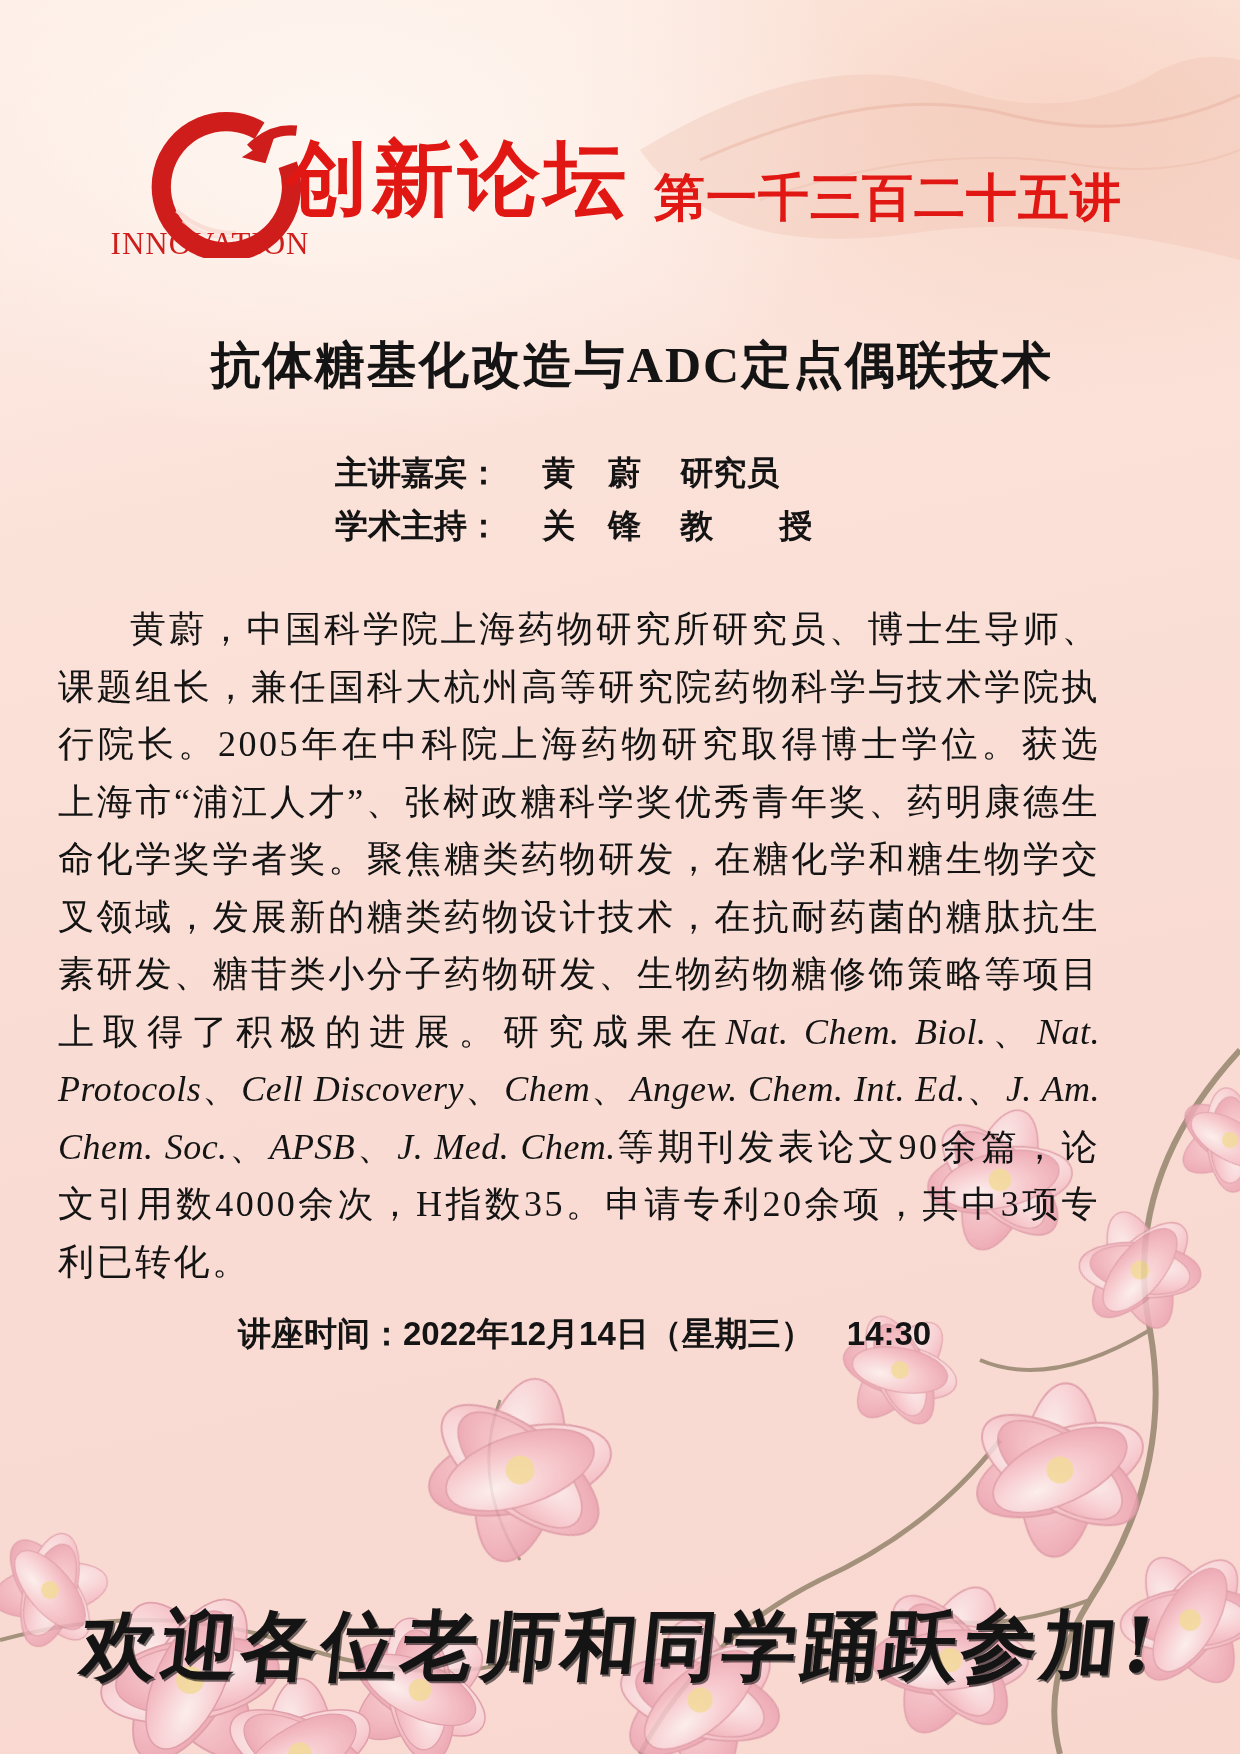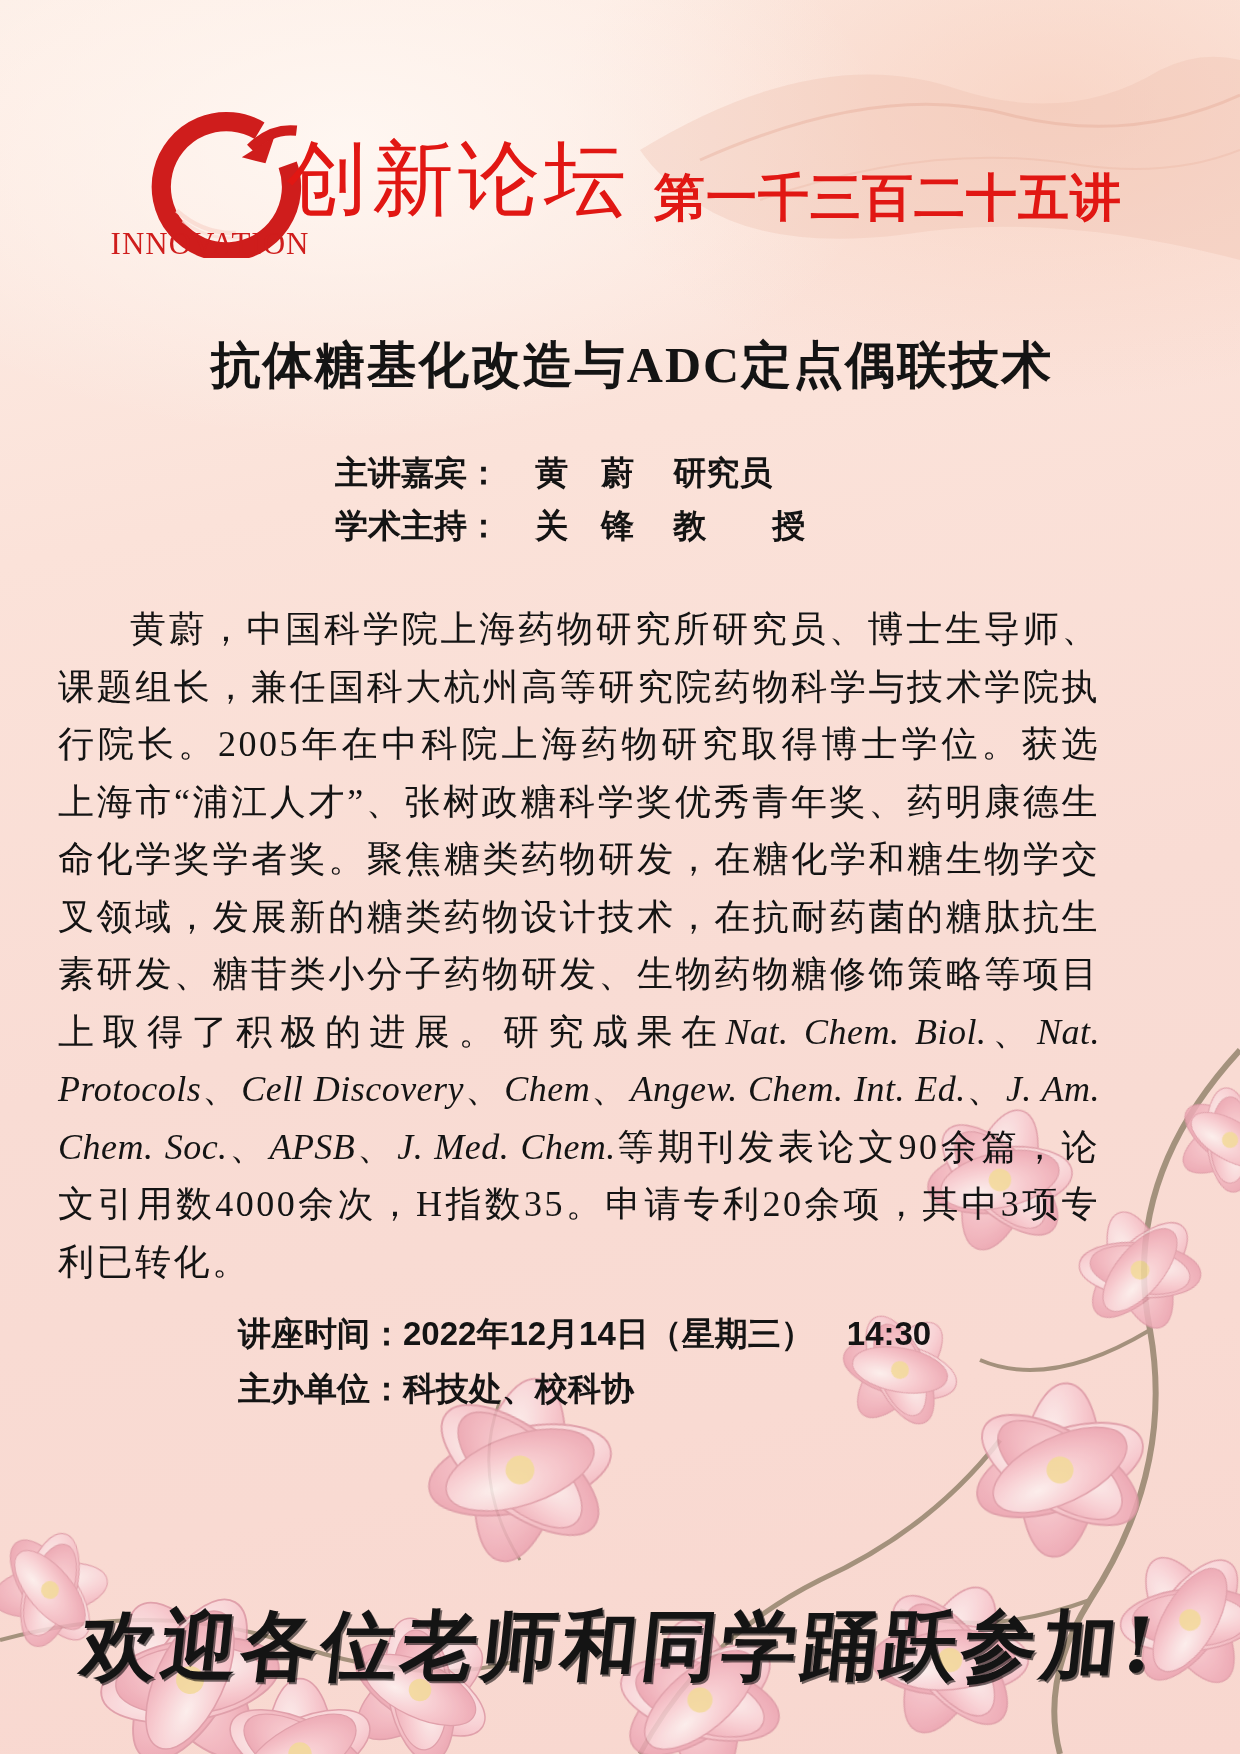--- a/index.html
+++ b/index.html
@@ -12,34 +12,34 @@
       linear-gradient(168deg,#fdeee6 0%,#fbe2d9 28%,#f9dcd4 55%,#f9dad2 78%,#f8d7cf 100%);
     color:#141414;
   }
   .deco{position:absolute;left:0;top:0;z-index:0;}
   .content{position:absolute;left:0;top:0;width:100%;height:100%;z-index:1;}
 
   .logo{position:absolute;left:138px;top:110px;width:178px;height:148px;}
   .innovation{position:absolute;left:100px;top:226px;width:220px;text-align:center;
     font-family:"Liberation Serif","DejaVu Serif",serif;font-size:31px;color:#cf1d1c;letter-spacing:1px;}
   .forum-title{position:absolute;left:286px;top:138px;
-    font-family:"Liberation Sans","DejaVu Sans",sans-serif;font-weight:400;
+    font-family:"Liberation Sans","DejaVu Sans",sans-serif;font-weight:700;
     font-size:82px;color:#e11713;letter-spacing:4px;line-height:1;}
   .lecture-no{position:absolute;left:654px;top:172px;
     font-family:"Liberation Sans","DejaVu Sans",sans-serif;font-weight:900;
     font-size:51px;color:#e11713;letter-spacing:1px;line-height:1;text-align:center;}
 
   .main-title{position:absolute;left:12px;top:332px;width:100%;text-align:center;
     font-weight:bold;font-size:50px;letter-spacing:2px;}
 
   .speakers{position:absolute;left:335px;top:446px;
     font-family:"Liberation Sans","DejaVu Sans",sans-serif;font-weight:bold;
     font-size:33px;line-height:53px;}
   .speakers .row span{display:inline-block;}
-  .sp-name{margin-left:26px;text-align:right;}
+  .sp-name{margin-left:33px;text-align:right;}
   .sp-title{margin-left:30px;}
 
   .bio{position:absolute;left:58px;top:601px;width:1042px;
     font-size:36px;line-height:57.5px;letter-spacing:2.5px;
     text-align:justify;text-indent:2em;margin:0;}
   .bio .it{font-style:italic;letter-spacing:0.5px;}
 
   .details{position:absolute;left:238px;top:1306px;
     font-family:"Liberation Sans","DejaVu Sans",sans-serif;font-weight:bold;
     font-size:33px;line-height:55px;}
@@ -130,21 +130,18 @@
         <span class="sp-title">教　　授</span>
       </div>
     </div>
 
     <p class="bio"><span>黄蔚，中国科学院上海药物研究所研究员、博士生导师、课题组长，兼任国科大杭州高等研究院药物科学与技术学院执行院长。2005年在中科院上海药物研究取得博士学位。获选上海市“浦江人才”、张树政糖科学奖优秀青年奖、药明康德生命化学奖学者奖。聚焦糖类药物研发，在糖化学和糖生物学交叉领域，发展新的糖类药物设计技术，在抗耐药菌的糖肽抗生素研发、糖苷类小分子药物研发、生物药物糖修饰策略等项目上取得了积极的进展。研究成果在</span><span class="it">Nat. Chem. Biol.</span><span>、</span><span class="it">Nat. Protocols</span><span>、</span><span class="it">Cell Discovery</span><span>、</span><span class="it">Chem</span><span>、</span><span class="it">Angew. Chem. Int. Ed.</span><span>、</span><span class="it">J. Am. Chem. Soc.</span><span>、</span><span class="it">APSB</span><span>、</span><span class="it">J. Med. Chem.</span><span>等期刊发表论文90余篇，论文引用数4000余次，H指数35。申请专利20余项，其中3项专利已转化。</span></p>
 
     <div class="details">
       <div>
         <span>讲座时间：</span><span>2022年12月14日（星期三）　14:30</span>
       </div>
-      <div>
-        <span>主办单位：</span><span>科技处、校科协</span>
-      </div>
     </div>
 
     <div class="welcome">欢迎各位老师和同学踊跃参加!</div>
 
   </div>
 </div>
 
 </body></html>

